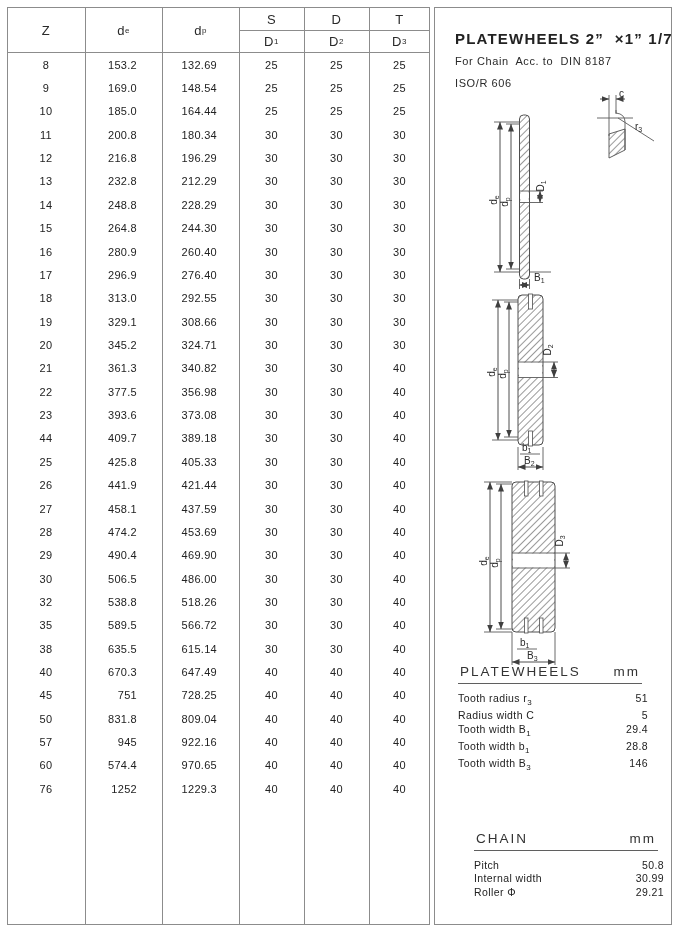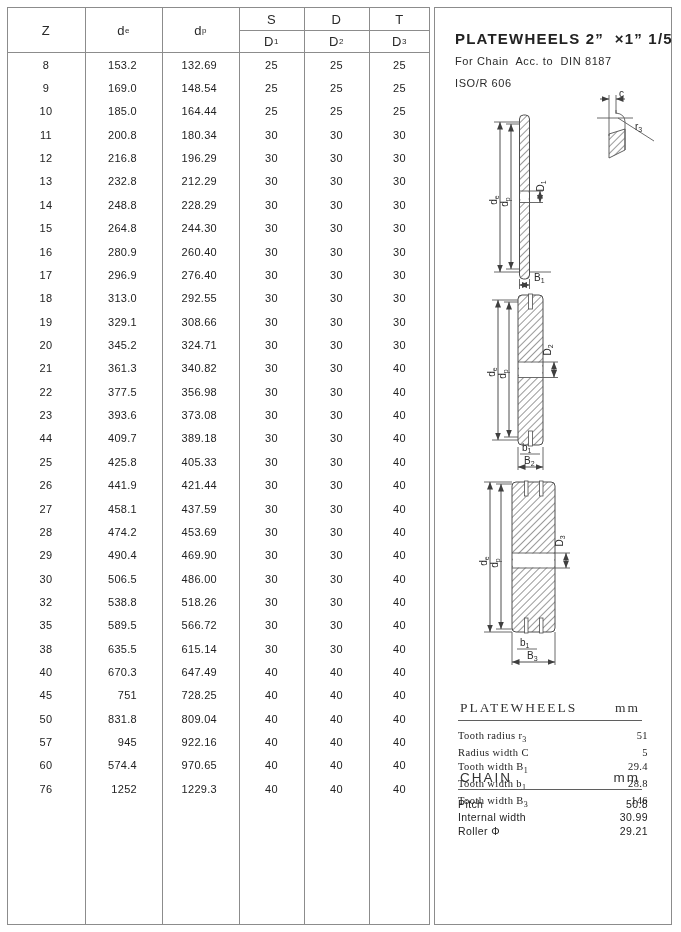--- a/index.html
+++ b/index.html
@@ -33,22 +33,22 @@
   .thin{stroke:#5a5a5a;stroke-width:.9;fill:none;}
   .dlabel{font-family:"Liberation Sans","DejaVu Sans",sans-serif;font-size:10px;fill:#2a2a2a;}
   .dsub{font-size:7px;}
   .spec{position:absolute;left:458px;width:192px;}
   .spec-head{display:flex;justify-content:space-between;width:184px;
     border-bottom:1px solid #5f5f5f;padding:0 2px 4px 2px;
     font-size:13.5px;letter-spacing:2px;color:#333;}
   .spec-rows{margin-top:8px;text-align:right;}
   .spec-row{display:flex;justify-content:space-between;width:190px;
     font-size:10.5px;line-height:13.3px;color:#222;letter-spacing:.4px;}
-  .pw{top:700px;font-family:Liberation Serif, serif;}
-  .ch{top:770px;}
+  .pw{top:664px;}
+  .ch{top:831px;margin-left:16px;}
 </style>
 </head>
 <body>
 
 <div class="page">
 
   <div class="box table-box"></div>
   <div class="box panel-box"></div>
 
   <div class="vline" style="left:85px"></div>
@@ -344,21 +344,21 @@
       <div class="trow">
         <div class="tcell c-z">76</div>
         <div class="tcell c-de">1252</div>
         <div class="tcell c-dp">1229.3</div>
         <div class="tcell c-d">40</div>
         <div class="tcell c-d">40</div>
         <div class="tcell c-d">40</div>
       </div>
     </div>
 
-  <div class="title">PLATEWHEELS 2”  ×1” 1/5</div>
+  <div class="title">PLATEWHEELS 2”  ×1” 1/7</div>
   <div class="subline sub1">For Chain  Acc. to  DIN 8187</div>
   <div class="subline sub2">ISO/R 606</div>
 
   <svg style="left:445px;top:88px" width="226" height="207" viewBox="0 0 226 207">
     <defs>
       <pattern id="h1" patternUnits="userSpaceOnUse" width="5" height="5" patternTransform="rotate(45)">
         <line x1="2.5" y1="-1" x2="2.5" y2="6" stroke="#8f8f8f" stroke-width="0.9"></line>
       </pattern>
       <marker id="a1" markerWidth="9" markerHeight="7" refX="7.5" refY="3" orient="auto-start-reverse" markerUnits="userSpaceOnUse">
         <path d="M0,0 L7.5,3 L0,6 Z" fill="#3f3f3f"></path>

